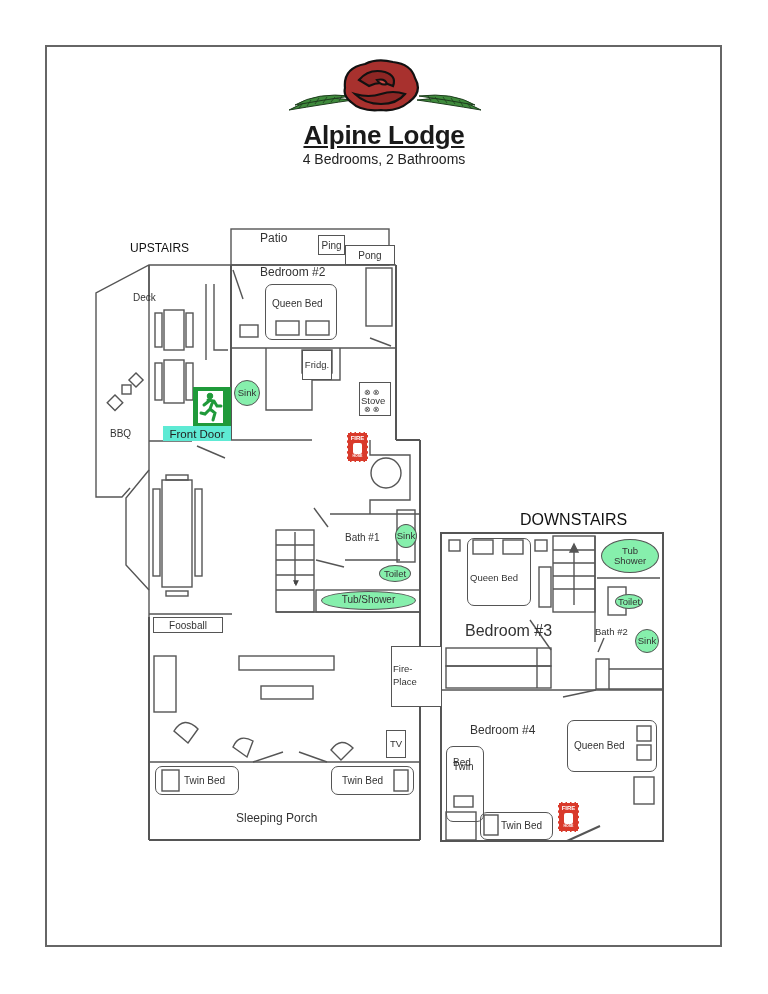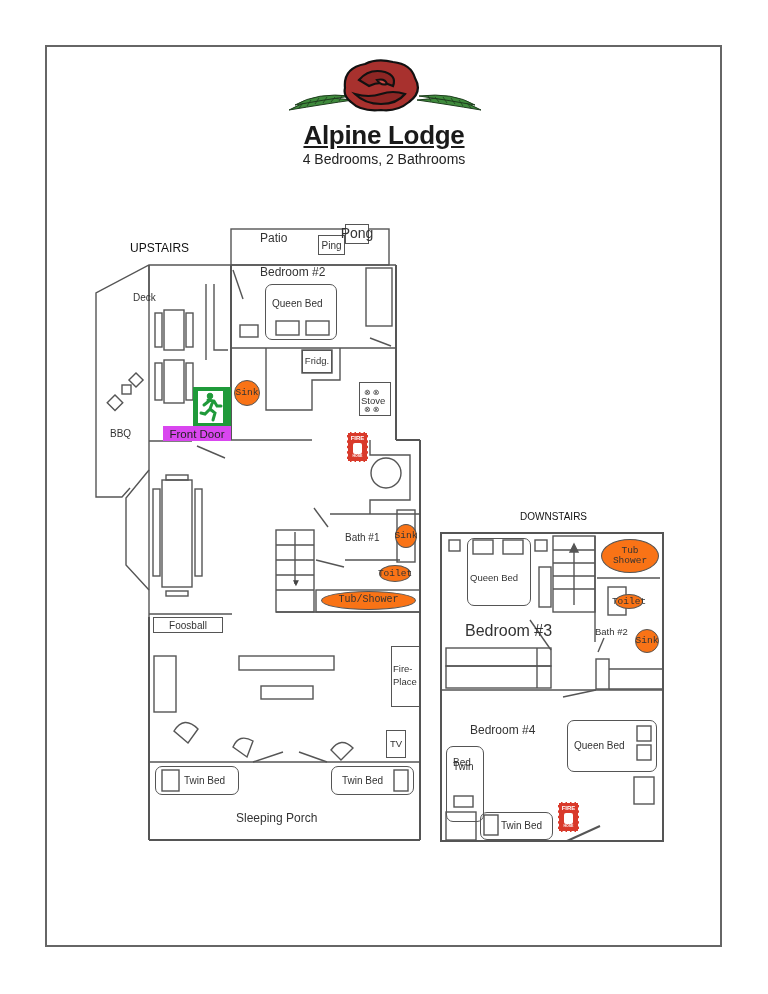--- a/index.html
+++ b/index.html
@@ -5,25 +5,25 @@
   html,body{margin:0;padding:0;background:#fff;}
   body{width:768px;height:994px;position:relative;overflow:hidden;font-family:"Liberation Sans",sans-serif;color:#222;}
   .frame{position:absolute;left:45px;top:45px;width:677px;height:902px;border:2px solid #666;box-sizing:border-box;}
   .abs{position:absolute;}
   .title{left:0;width:768px;top:120px;text-align:center;font-size:26px;font-weight:bold;color:#1a1a1a;letter-spacing:-0.3px;text-decoration:underline;}
   .subtitle{left:0;width:768px;top:151px;text-align:center;font-size:14px;color:#222;}
   .lbl{position:absolute;font-size:11px;color:#333;white-space:nowrap;line-height:1;}
   .sec{font-size:12px;color:#111;}
   .box{position:absolute;border:1.3px solid #555;box-sizing:border-box;background:#fff;}
   .rbox{border-radius:7px;}
-  .oval{position:absolute;border:1.3px solid #555;border-radius:50%;box-sizing:border-box;display:flex;align-items:center;justify-content:center;font-size:10px;color:#333;background:#f97316;line-height:1.05;text-align:left;font-family:Liberation Mono, monospace;}
+  .oval{position:absolute;border:1.3px solid #555;border-radius:50%;box-sizing:border-box;display:flex;align-items:center;justify-content:center;font-size:10px;color:#333;background:#86efac;line-height:1.05;text-align:left;}
   .boxtxt{display:flex;align-items:center;justify-content:center;font-size:10.5px;color:#333;text-align:center;line-height:1.1;}
   svg.plan{position:absolute;left:0;top:0;}
   .exit{position:absolute;left:193px;top:387px;width:38px;height:40px;background:#1f9a3a;}
-  .frontdoor{position:absolute;left:163px;top:426px;width:68px;height:15px;background:#d946ef;font-size:11.5px;color:#222;display:flex;align-items:center;justify-content:center;}
+  .frontdoor{position:absolute;left:163px;top:426px;width:68px;height:15px;background:#5eead4;font-size:11.5px;color:#222;display:flex;align-items:center;justify-content:center;}
   .fire{position:absolute;width:21px;height:30px;background:#d93a2b;border:1px dashed #fff;box-sizing:border-box;color:#fff;font-size:6px;font-weight:bold;text-align:center;line-height:1;}
   .fire .f1{margin-top:2px;display:block;}
   .fire .fi{display:block;width:9px;height:11px;margin:2px auto 1px;background:#fff;border-radius:2px;}
   .fire .f2{display:block;font-size:3.5px;}
 </style>
 </head>
 <body>
 
 <div class="frame"></div>
 
@@ -180,28 +180,28 @@
     <path d="M233 747 q6 -14 20 -6 l-6 16 z"></path>
     <path d="M331 750 q10 -14 22 -2 l-12 12 z"></path>
 
     <ellipse cx="386" cy="473" rx="15" ry="15"></ellipse>
   </g>
 </svg>
 
 <div class="lbl sec" style="left:130px;top:242px">UPSTAIRS</div>
 <div class="lbl" style="left:260px;top:232px;font-size:12px">Patio</div>
 <div class="box boxtxt" style="left:318px;top:235px;width:27px;height:20px;font-size:10px">Ping</div>
-<div class="box boxtxt" style="left:345px;top:224px;width:24px;height:20px;font-size:14px">Pong</div>
+<div class="box boxtxt" style="left:345px;top:245px;width:50px;height:20px;font-size:10px">Pong</div>
 <div class="lbl" style="left:260px;top:266px;font-size:12px">Bedroom #2</div>
 <div class="box rbox" style="left:265px;top:284px;width:72px;height:56px;background:transparent">
   <div class="lbl" style="left:6px;top:14px;font-size:10px">Queen Bed</div>
 </div>
 <div class="lbl" style="left:133px;top:293px;font-size:10px">Deck</div>
 <div class="lbl" style="left:110px;top:429px;font-size:10px">BBQ</div>
-<div class="box boxtxt" style="left:302px;top:350px;width:30px;height:23px;font-size:9.5px">Fridg.</div>
+<div class="box boxtxt" style="left:302px;top:350px;width:30px;height:30px;font-size:9.5px">Fridg.</div>
 <div class="oval" style="left:234px;top:380px;width:26px;height:26px;font-size:9.5px">Sink</div>
 <div class="box" style="left:359px;top:382px;width:32px;height:34px">
   <div class="lbl" style="left:4px;top:6px;font-size:8px;letter-spacing:2px">⊗⊗</div>
   <div class="lbl" style="left:1px;top:13px;font-size:9.5px">Stove</div>
   <div class="lbl" style="left:4px;top:23px;font-size:8px;letter-spacing:2px">⊗⊗</div>
 </div>
 
 <div class="exit">
   <svg width="38" height="40" viewBox="0 0 38 40">
     <rect x="5" y="4" width="25" height="32" fill="#fff"></rect>
@@ -220,34 +220,34 @@
   <span class="f2">HOSE</span>
 </div>
 
 <div class="lbl" style="left:345px;top:533px;font-size:10px">Bath #1</div>
 <div class="oval" style="left:395px;top:524px;width:22px;height:24px;font-size:9.5px">Sink</div>
 <div class="oval" style="left:379px;top:565px;width:32px;height:17px;font-size:9.5px">Toilet</div>
 <div class="oval" style="left:321px;top:591px;width:95px;height:19px;font-size:10px">Tub/Shower</div>
 <div class="lbl" style="left:291px;top:578px;font-size:10px;color:#444">▼</div>
 
 <div class="box boxtxt" style="left:153px;top:617px;width:70px;height:16px;font-size:10px">Foosball</div>
-<div class="box" style="left:391px;top:646px;width:29px;height:61px">
+<div class="box" style="left:391px;top:646px;width:51px;height:61px">
   <div class="lbl" style="left:1px;top:17px;font-size:9.5px">Fire-</div>
   <div class="lbl" style="left:1px;top:30px;font-size:9.5px">Place</div>
 </div>
 <div class="box boxtxt" style="left:386px;top:730px;width:20px;height:28px;font-size:9.5px">TV</div>
 <div class="box rbox" style="left:155px;top:766px;width:84px;height:29px;background:transparent">
   <div class="lbl" style="left:28px;top:9px;font-size:10px">Twin Bed</div>
 </div>
 <div class="box rbox" style="left:331px;top:766px;width:83px;height:29px;background:transparent">
   <div class="lbl" style="left:10px;top:9px;font-size:10px">Twin Bed</div>
 </div>
 <div class="lbl" style="left:236px;top:812px;font-size:12px">Sleeping Porch</div>
 
-<div class="lbl sec" style="left:520px;top:512px;font-size:10px">DOWNSTAIRS</div>
+<div class="lbl sec" style="left:520px;top:512px;font-size:16px">DOWNSTAIRS</div>
 <div class="box rbox" style="left:467px;top:538px;width:64px;height:68px;background:transparent">
   <div class="lbl" style="left:2px;top:34px;font-size:9.5px">Queen Bed</div>
 </div>
 <div class="oval" style="left:601px;top:539px;width:58px;height:34px;font-size:9.5px;flex-direction:column">
   <span>Tub</span>
   <span>Shower</span>
 </div>
 <div class="oval" style="left:615px;top:594px;width:28px;height:15px;font-size:9.5px">Toilet</div>
 <div class="lbl" style="left:465px;top:623px;font-size:16px">Bedroom #3</div>
 <div class="lbl" style="left:595px;top:627px;font-size:9.5px">Bath #2</div>

